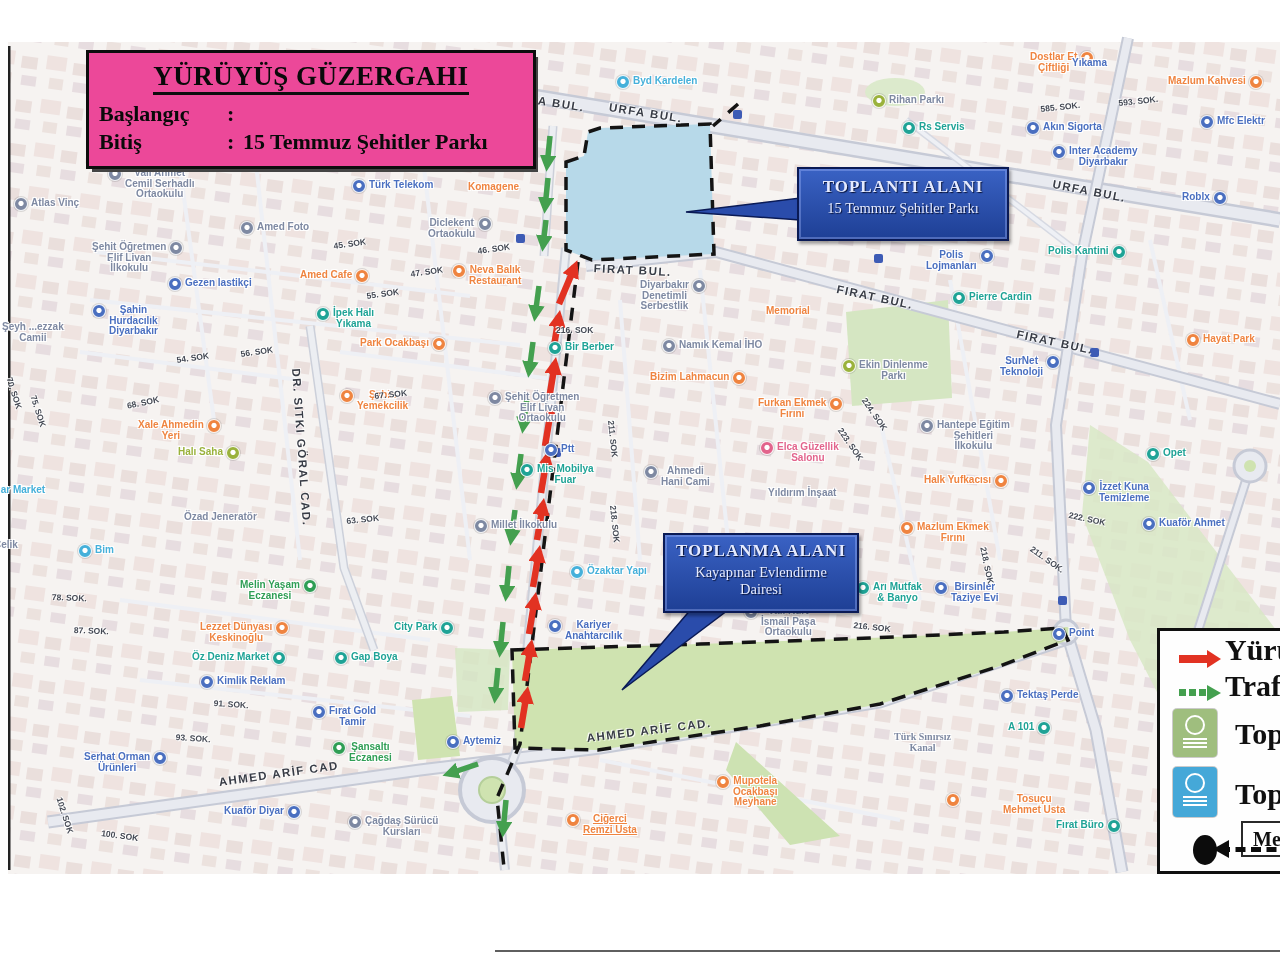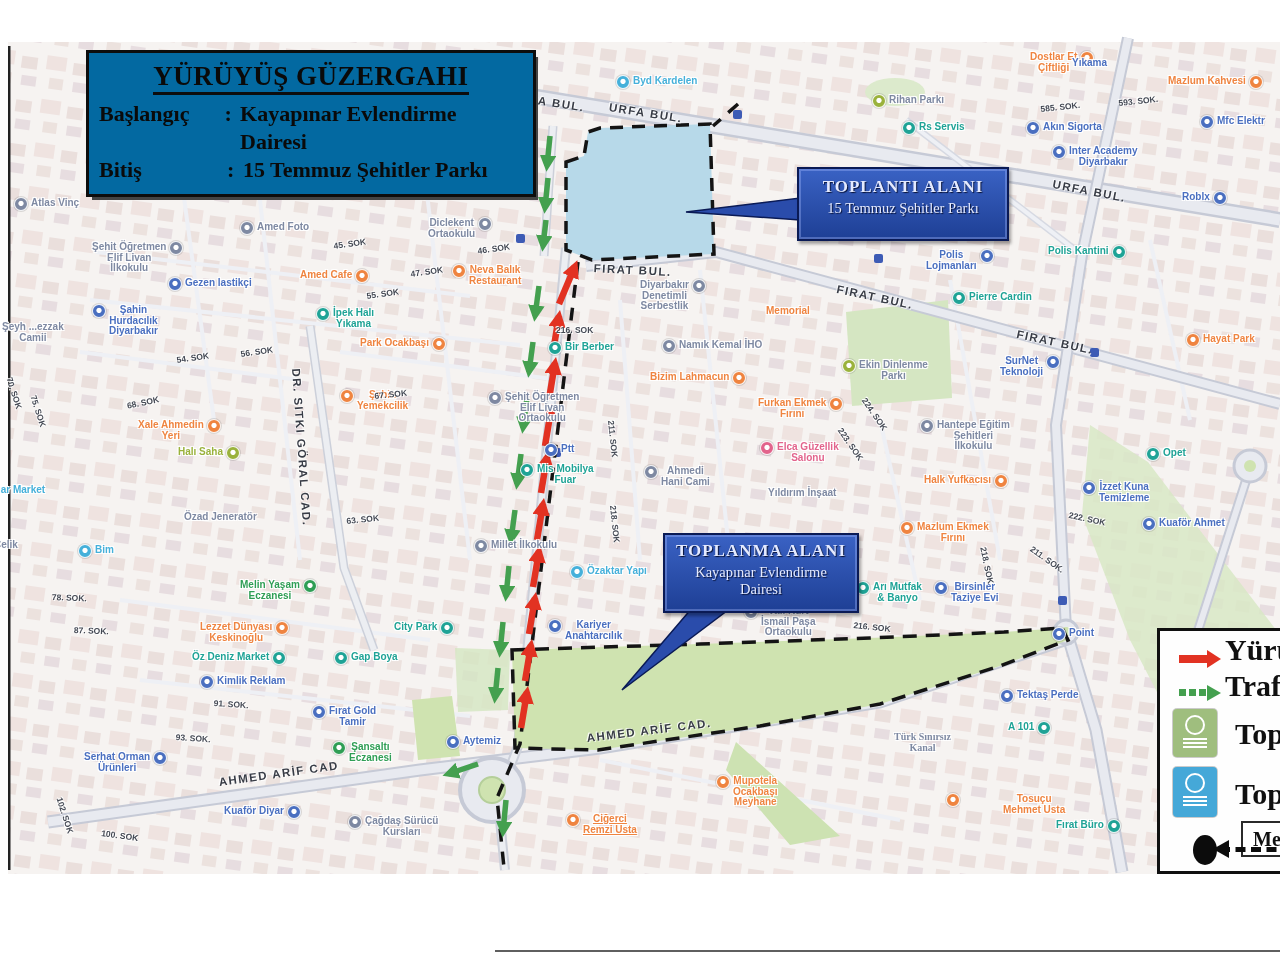--- a/index.html
+++ b/index.html
@@ -11,21 +11,21 @@
   .poi-ic{width:12px;height:12px;border-radius:50%;flex:0 0 auto;margin-top:-1px;
           border:1.5px solid rgba(255,255,255,.9);box-shadow:0 0 0 1px rgba(0,0,0,.12);
           background-image:radial-gradient(circle at 50% 45%, #fff 0 2.2px, rgba(255,255,255,0) 3px);}
   .poi-txt{font-size:10px;font-weight:bold;line-height:10.5px;text-align:center;white-space:nowrap;
            text-shadow:1px 1px 0 #fff,-1px -1px 0 #fff,1px -1px 0 #fff,-1px 1px 0 #fff,0 0 2px #fff;}
   .st{position:absolute;font-size:8.5px;font-weight:bold;color:#454a55;transform-origin:left top;white-space:nowrap;
       text-shadow:1px 1px 0 #fff,-1px -1px 0 #fff,0 0 2px #fff;}
   .rd{position:absolute;font-size:11.5px;font-weight:bold;color:#383c46;letter-spacing:1.5px;transform-origin:left top;
       white-space:nowrap;text-shadow:1px 1px 0 rgba(255,255,255,.8),-1px -1px 0 rgba(255,255,255,.8);}
   
-  #titlebox{position:absolute;left:86px;top:50px;width:424px;z-index:6;background:#0369a1;
+  #titlebox{position:absolute;left:86px;top:50px;width:424px;z-index:6;background:#ec4899;
             border:3px solid #0d0d0d;box-shadow:4px 5px 0 -2px #444;padding:6px 10px 10px 10px;
             font-family:"Liberation Serif",serif;color:#0a0a0a;}
   #titlebox h1{margin:2px 0 8px 0;text-align:center;font-size:27px;letter-spacing:.5px;}
   #titlebox h1 span{border-bottom:3px solid #0d0d0d;padding-bottom:1px;}
   .trow{display:flex;font-size:22px;font-weight:bold;line-height:28px;}
   .trow .lb{width:128px;}
   .trow .cl{width:16px;}
   
   .callout{position:absolute;z-index:5;background:linear-gradient(#3a62c4,#1e3f95);
            border:2px solid #0a1a55;box-shadow:inset 0 0 0 2px rgba(170,190,255,.35),2px 3px 3px rgba(0,0,0,.35);
@@ -403,21 +403,21 @@
           <div>Ptt</div>
         </div>
       </div>
       <div class="poi" style="left: 520px; top: 464px;">
         <span class="poi-ic" style="background-color: rgb(31, 163, 150);"></span>
         <div class="poi-txt" style="color: rgb(31, 163, 150);">
           <div>Mis Mobilya</div>
           <div>Fuar</div>
         </div>
       </div>
-      <div class="poi" style="left: 474px; top: 540px;">
+      <div class="poi" style="left: 474px; top: 520px;">
         <span class="poi-ic" style="background-color: rgb(126, 137, 162);"></span>
         <div class="poi-txt" style="color: rgb(126, 137, 162);">
           <div>Millet İlkokulu</div>
         </div>
       </div>
       <div class="poi" style="left: 570px; top: 566px;">
         <span class="poi-ic" style="background-color: rgb(69, 176, 218);"></span>
         <div class="poi-txt" style="color: rgb(69, 176, 218);">
           <div>Özaktar Yapı</div>
         </div>
@@ -749,21 +749,20 @@
       <div class="rd" style="left: 586px; top: 732px; transform: rotate(-7deg);">AHMED ARİF CAD.</div>
       <div class="rd" style="left: 302px; top: 368px; transform: rotate(86deg);">DR. SITKI GÖRAL CAD.</div>
       <div class="rd" style="left: 1180px; top: 674px; transform: rotate(80deg);">SELAHADDİN</div>
     </div>
 
   <div id="titlebox">
     <h1><span>YÜRÜYÜŞ GÜZERGAHI</span></h1>
     <div class="trow">
       <span class="lb">Başlangıç</span>
       <span class="cl">:</span>
-      <span class="vl">Kayapınar Evlendirme Dairesi</span>
     </div>
     <div class="trow">
       <span class="lb">Bitiş</span>
       <span class="cl">:</span>
       <span class="vl">15 Temmuz Şehitler Parkı</span>
     </div>
   </div>
 
   <div id="co1" class="callout">
     <div class="co-l1">TOPLANTI ALANI</div>

